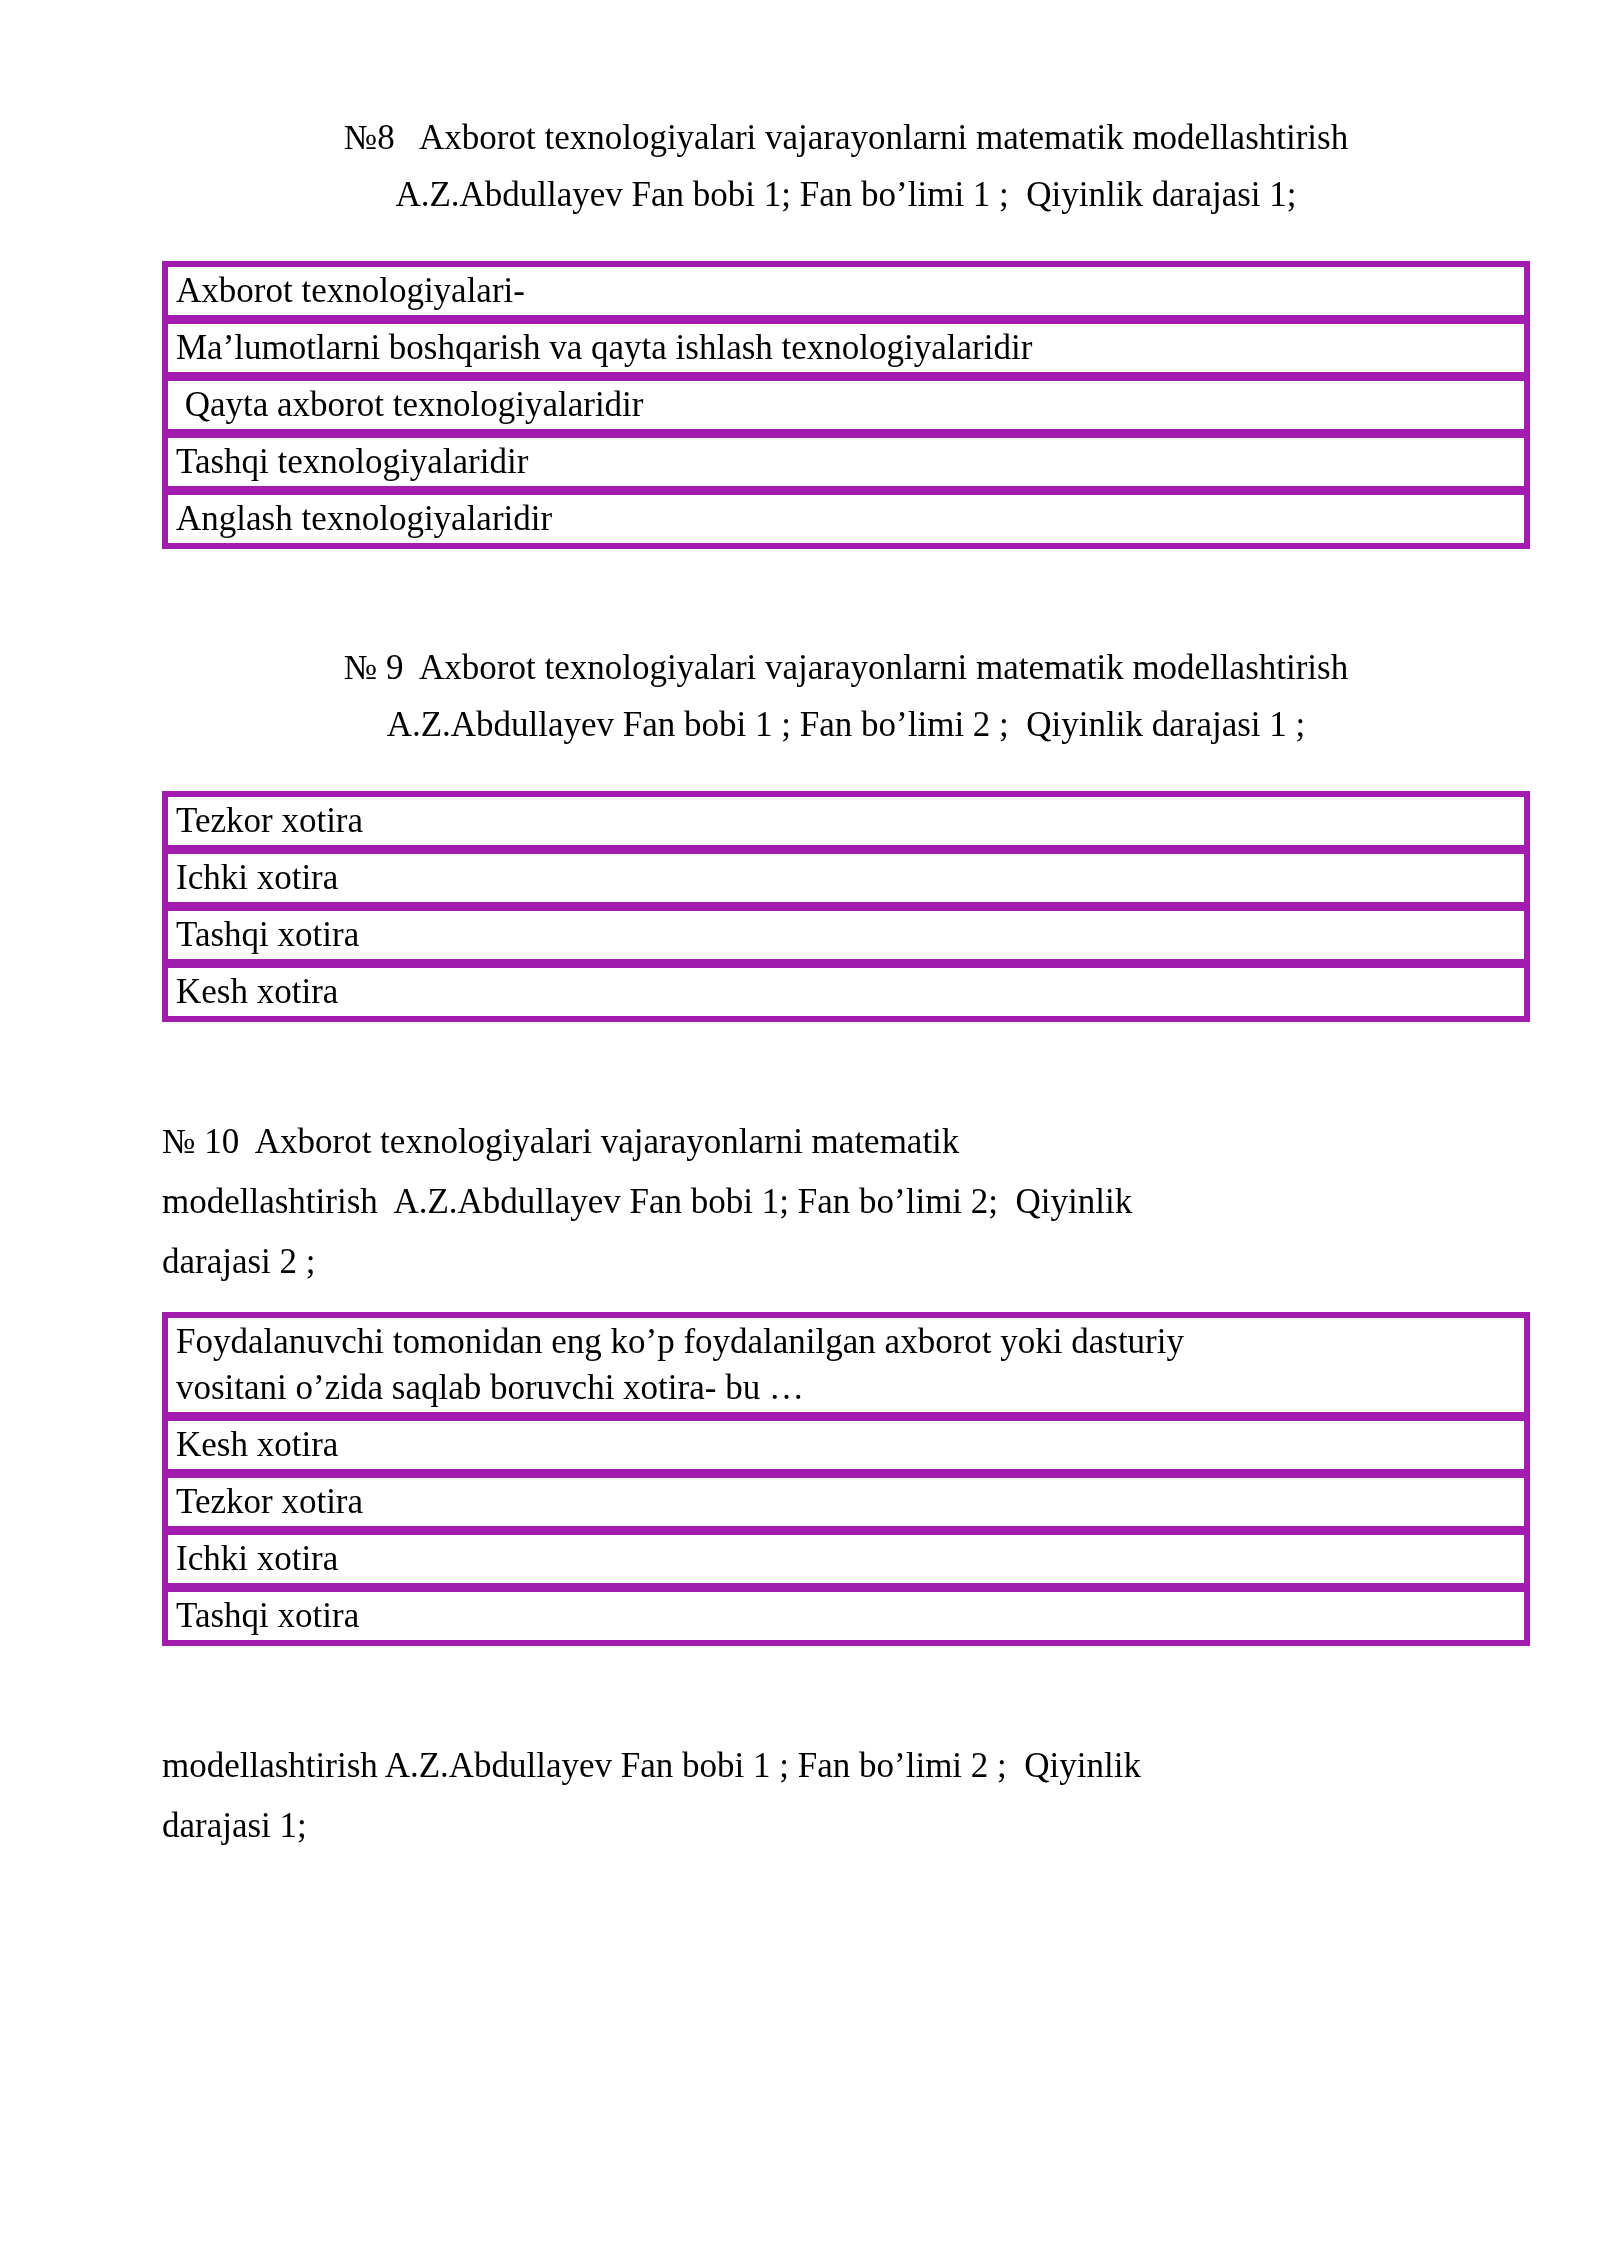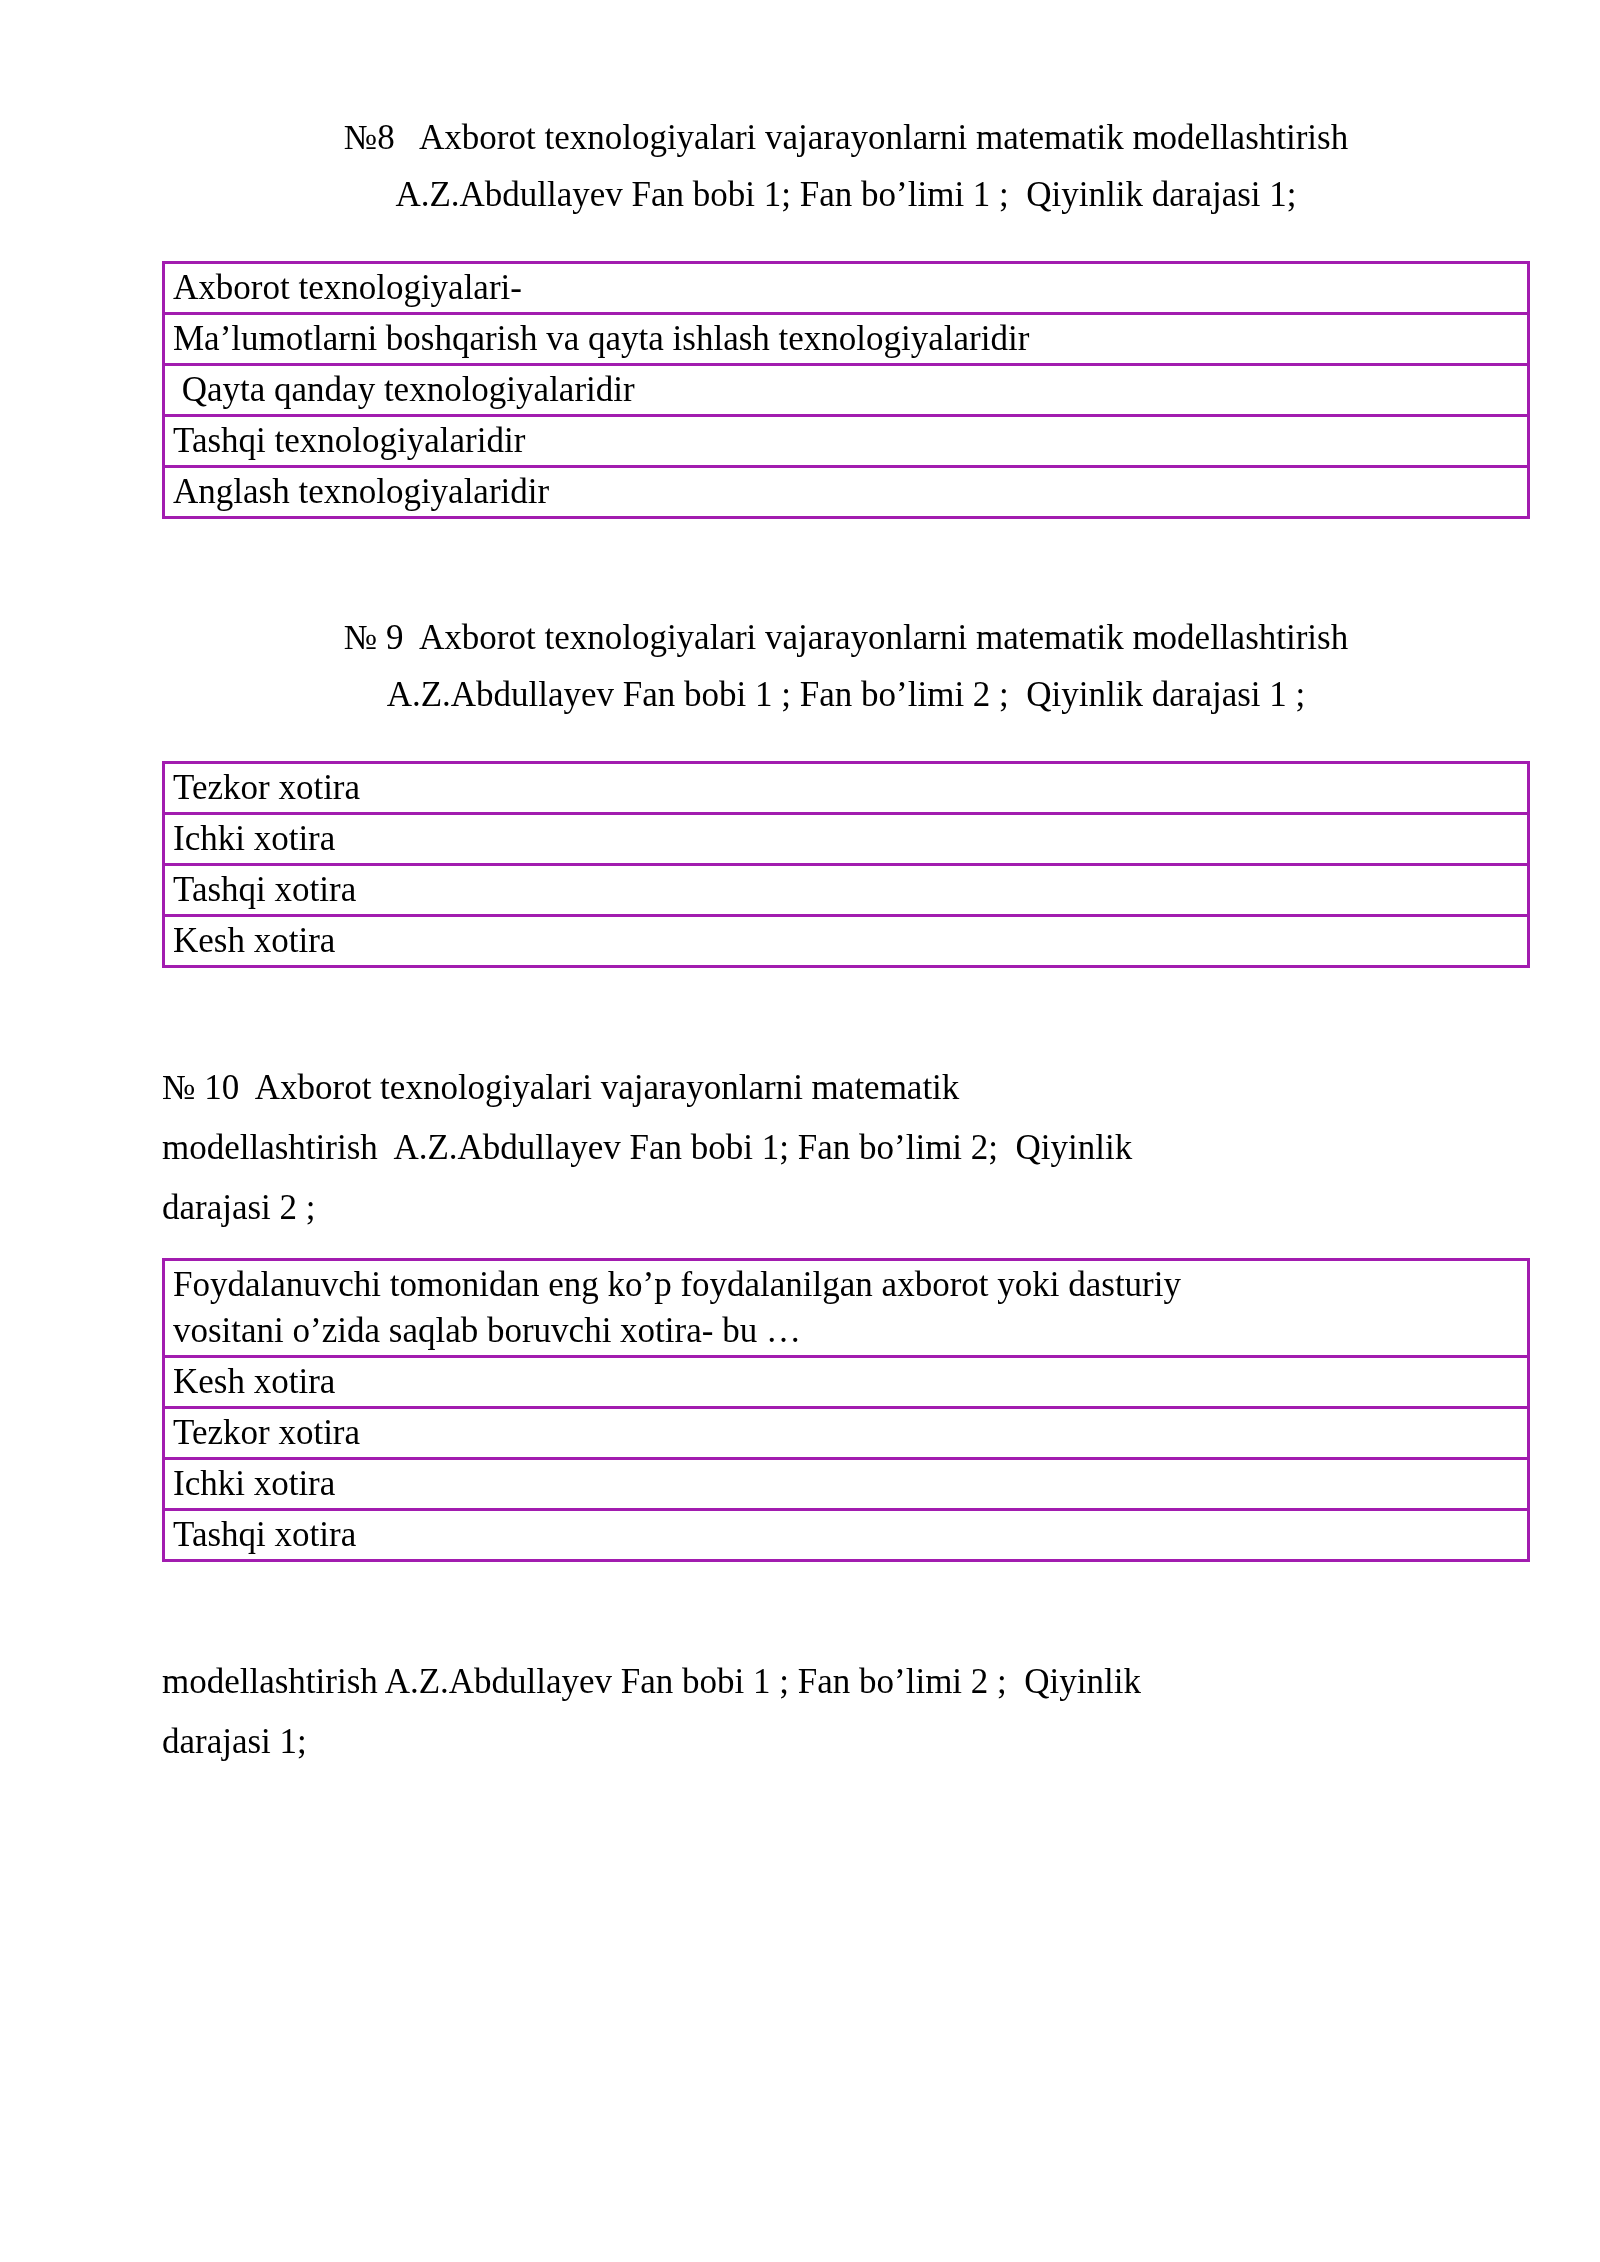--- a/index.html
+++ b/index.html
@@ -34,21 +34,21 @@
   }
   .heading.center { text-align: center; }
   .heading.left-block { text-align: left; margin-bottom: 20px; }
   .heading.left-block .hline { line-height: 60px; }
   .qtable {
     margin-bottom: 90px;
   }
   .qtable.last { margin-bottom: 0; }
   .qrow {
     box-sizing: border-box;
-    border: 3px solid #a21caf;
+    border: 6px solid #a21caf;
     margin-top: -3px;
     padding: 1px 8px;
     background: #ffffff;
   }
   .qrow:first-child { margin-top: 0; }
   .cline {
     font-size: 35px;
     line-height: 46px;
     min-height: 46px;
     white-space: pre-wrap;
@@ -66,21 +66,21 @@
         <div class="hline">A.Z.Abdullayev Fan bobi 1; Fan bo’limi 1 ;  Qiyinlik darajasi 1;</div>
       </div>
       <div class="qtable">
         <div class="qrow">
           <div class="cline">Axborot texnologiyalari-</div>
         </div>
         <div class="qrow">
           <div class="cline">Ma’lumotlarni boshqarish va qayta ishlash texnologiyalaridir</div>
         </div>
         <div class="qrow">
-          <div class="cline"> Qayta qanday texnologiyalaridir</div>
+          <div class="cline"> Qayta axborot texnologiyalaridir</div>
         </div>
         <div class="qrow">
           <div class="cline">Tashqi texnologiyalaridir</div>
         </div>
         <div class="qrow">
           <div class="cline">Anglash texnologiyalaridir</div>
         </div>
       </div>
     </section>
 

